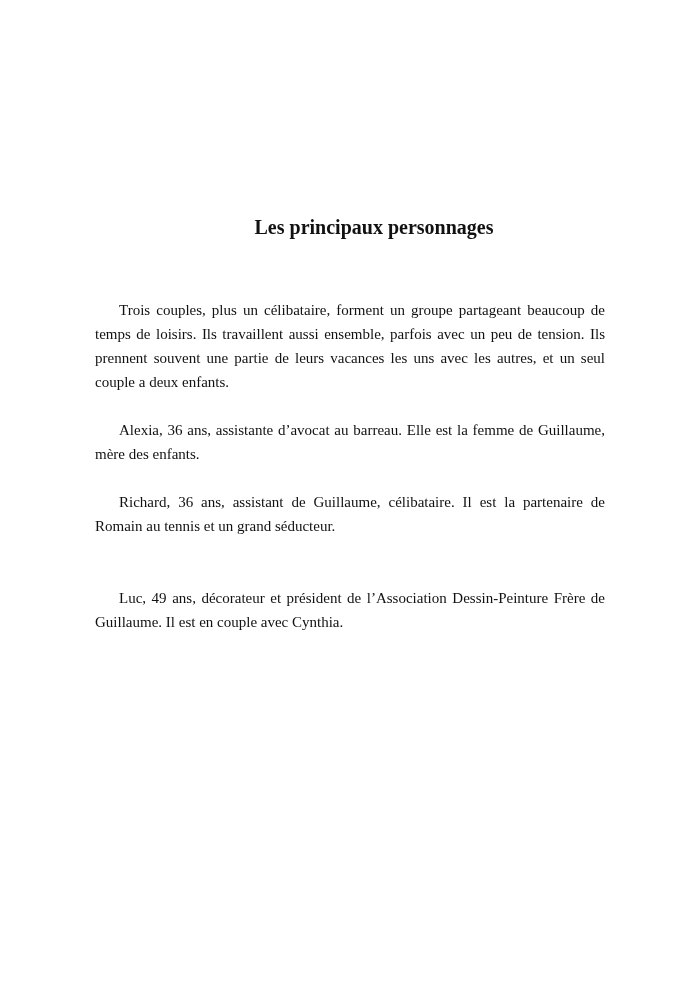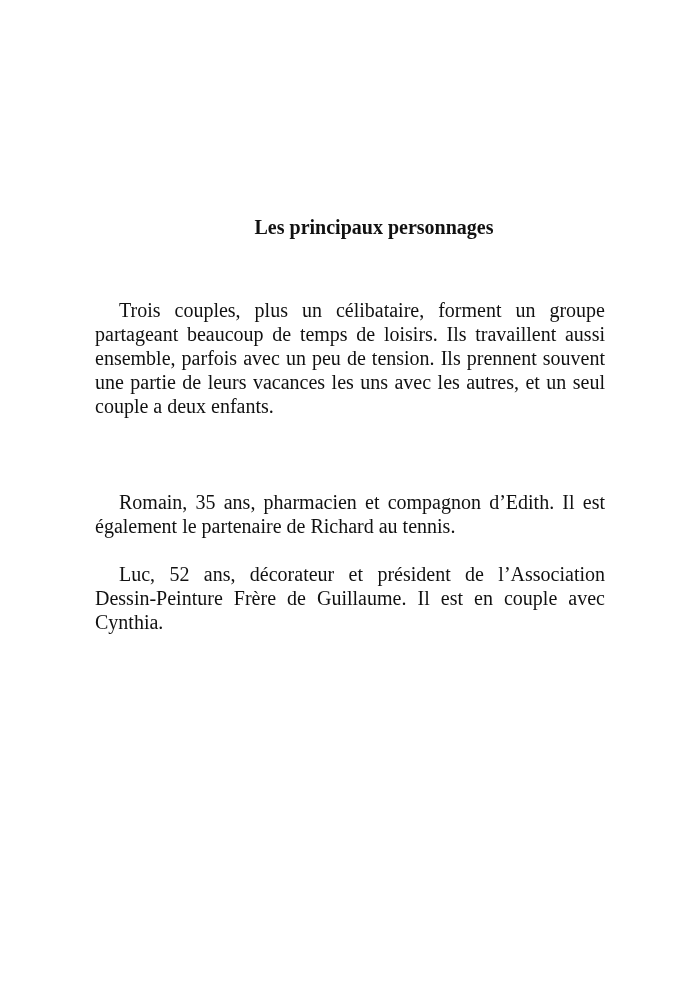--- a/index.html
+++ b/index.html
@@ -33,42 +33,43 @@
       margin: 16px;
     }
     .body-text {
       position: absolute;
       top: 298px;
       left: 0;
       width: 510px;
     }
     .para {
       margin: 0;
-      font-size: 20px;
+      font-size: 15px;
       line-height: 24px;
       text-align: justify;
       text-indent: 24px;
       hyphens: none;
     }
     .gap {
       height: 24px;
     }
   </style>
 </head>
 <body>
 
 <div class="page">
   <h1 class="title">Les principaux personnages</h1>
 
   <div class="body-text">
     <p class="para">Trois couples, plus un célibataire, forment un groupe partageant beaucoup de temps de loisirs. Ils travaillent aussi ensemble, parfois avec un peu de tension. Ils prennent souvent une partie de leurs vacances les uns avec les autres, et un seul couple a deux enfants.</p>
     <div class="gap"></div>
 
+    <p class="para">Alexia, 36 ans, assistante d’avocat au barreau. Elle est la femme de Guillaume, mère des enfants.</p>
+    <div class="gap"></div>
+
+    <p class="para">Richard, 36 ans, assistant de Guillaume, célibataire. Il est la partenaire de Romain au tennis et un grand séducteur.</p>
     <div class="gap"></div>
 
     <div class="gap"></div>
 
-    <p class="para">Romain, 35 ans, pharmacien et compagnon d’Edith. Il est également le partenaire de Richard au tennis.</p>
-    <div class="gap"></div>
-
-    <p class="para">Luc, 52 ans, décorateur et président de l’Association Dessin-Peinture Frère de Guillaume. Il est en couple avec Cynthia.</p>
+    <p class="para">Luc, 49 ans, décorateur et président de l’Association Dessin-Peinture Frère de Guillaume. Il est en couple avec Cynthia.</p>
   </div>
 </div>
 
 </body></html>

